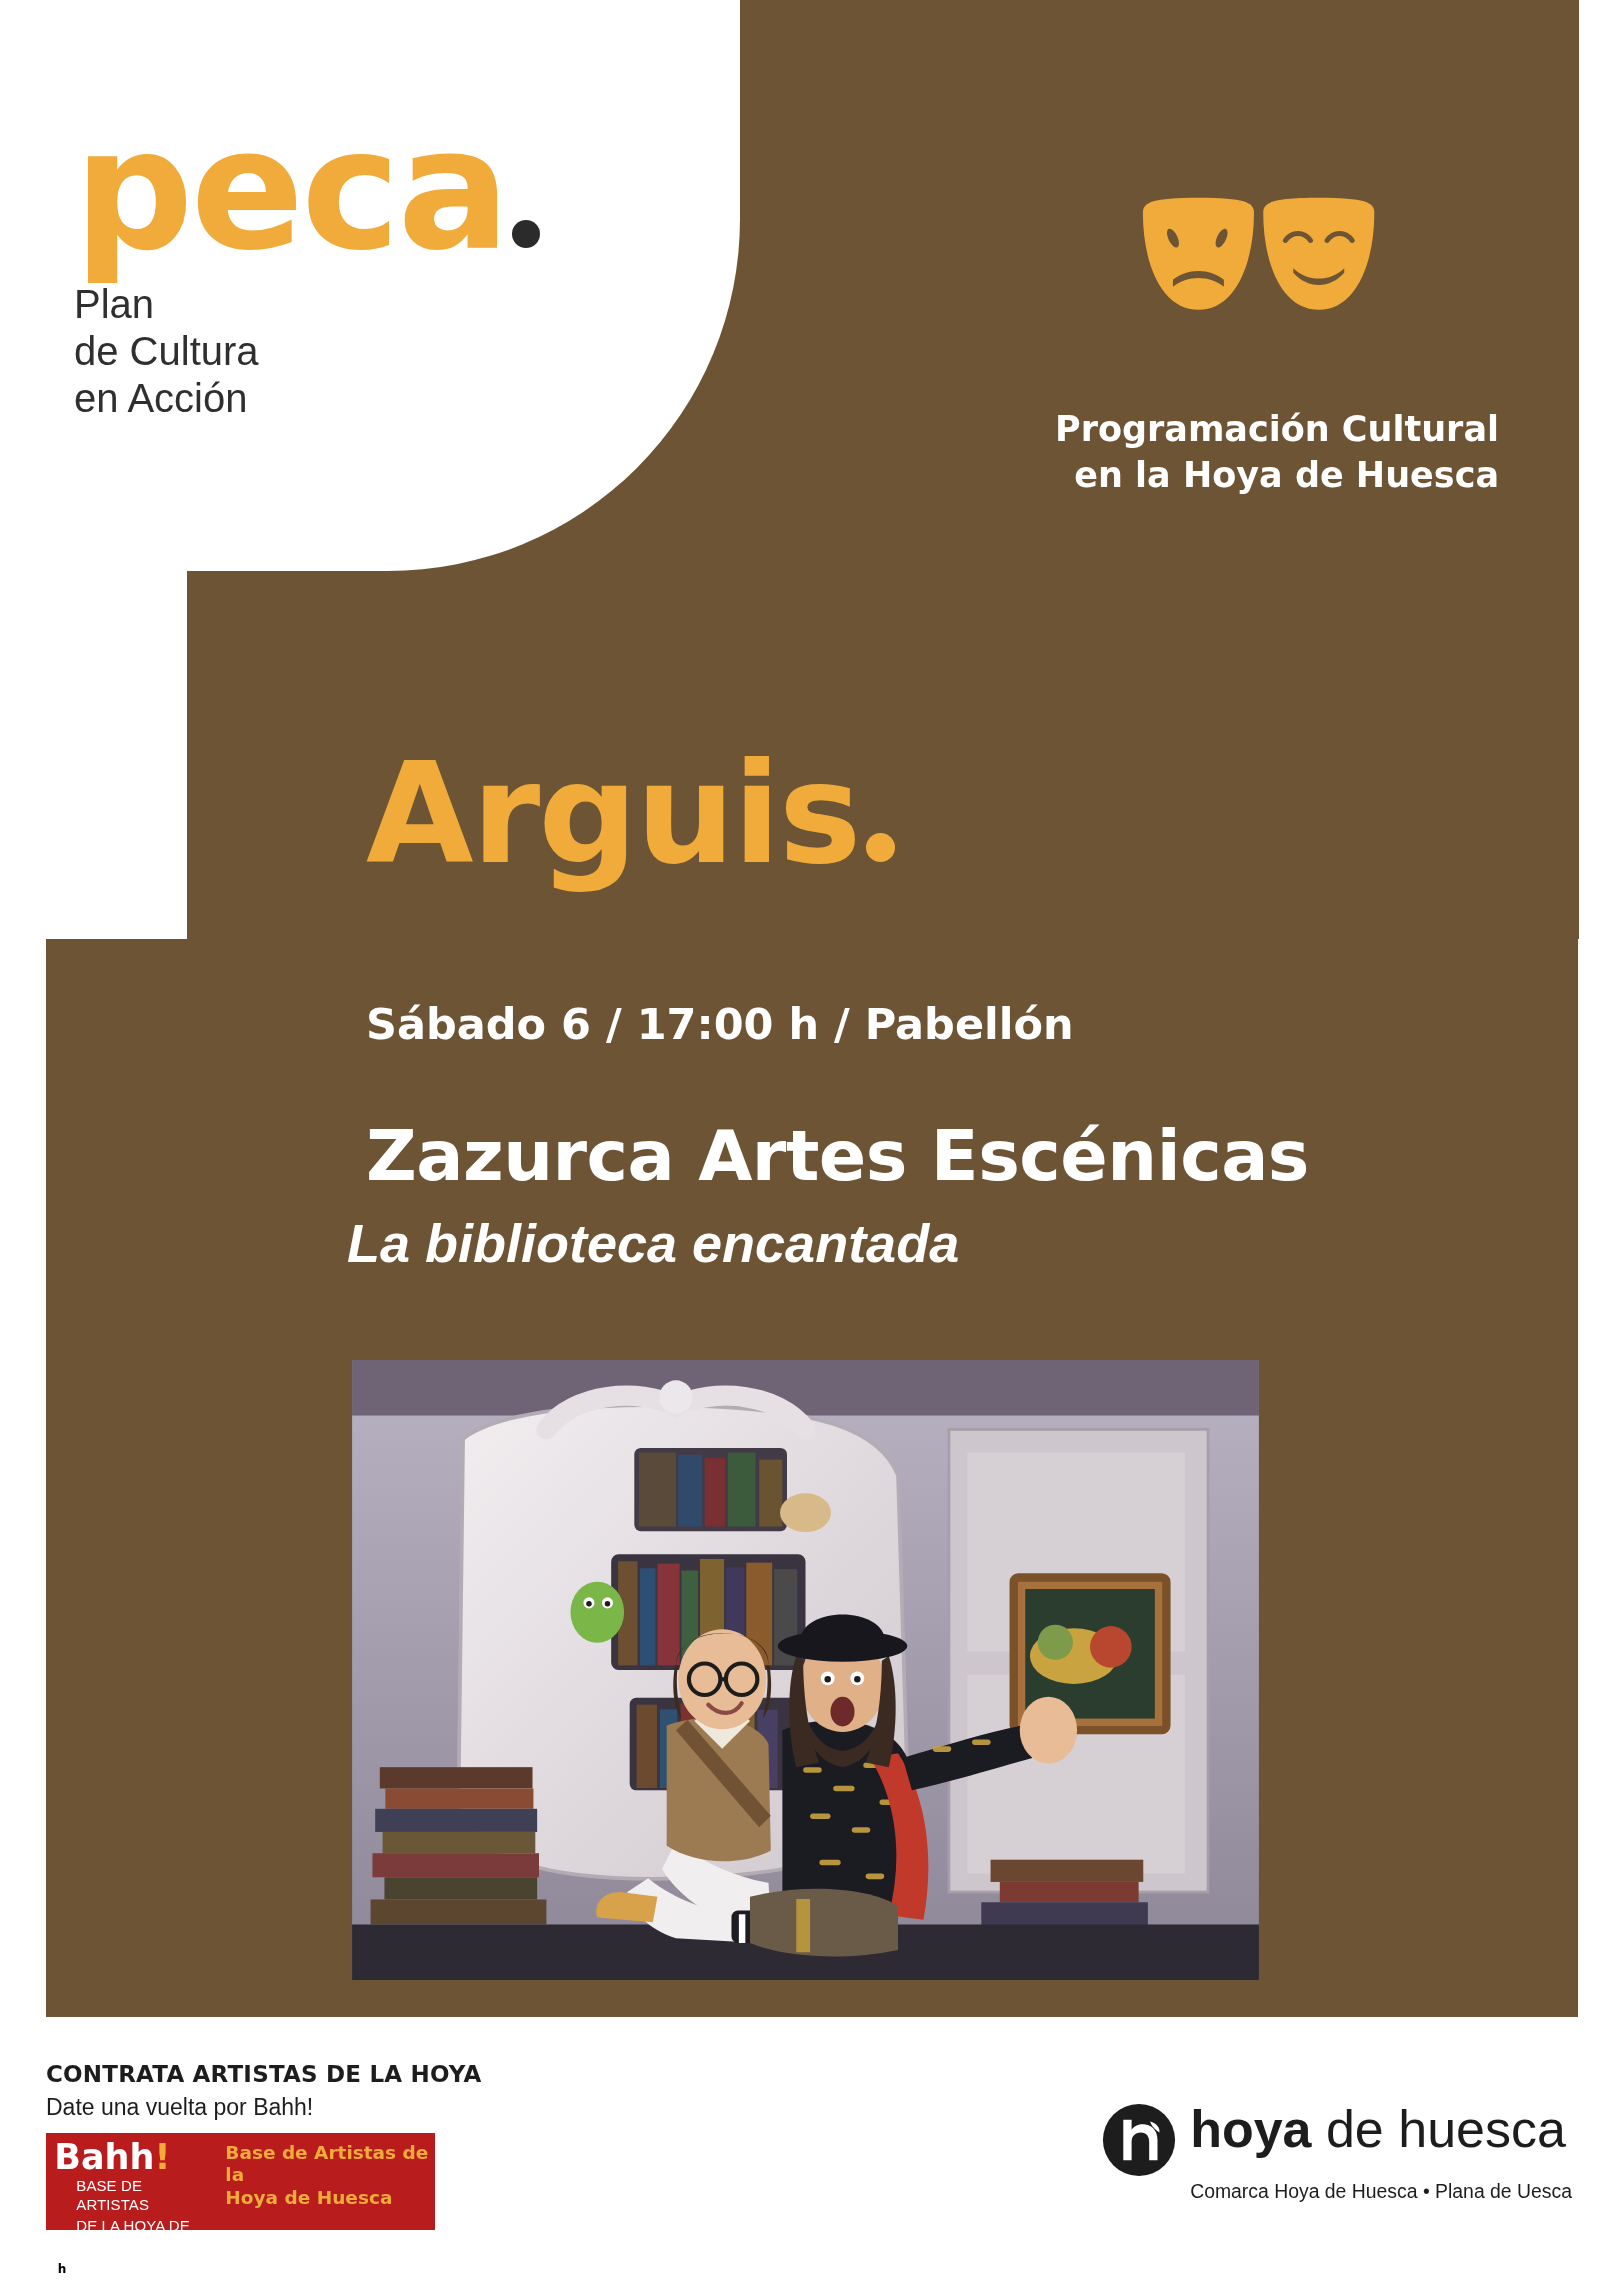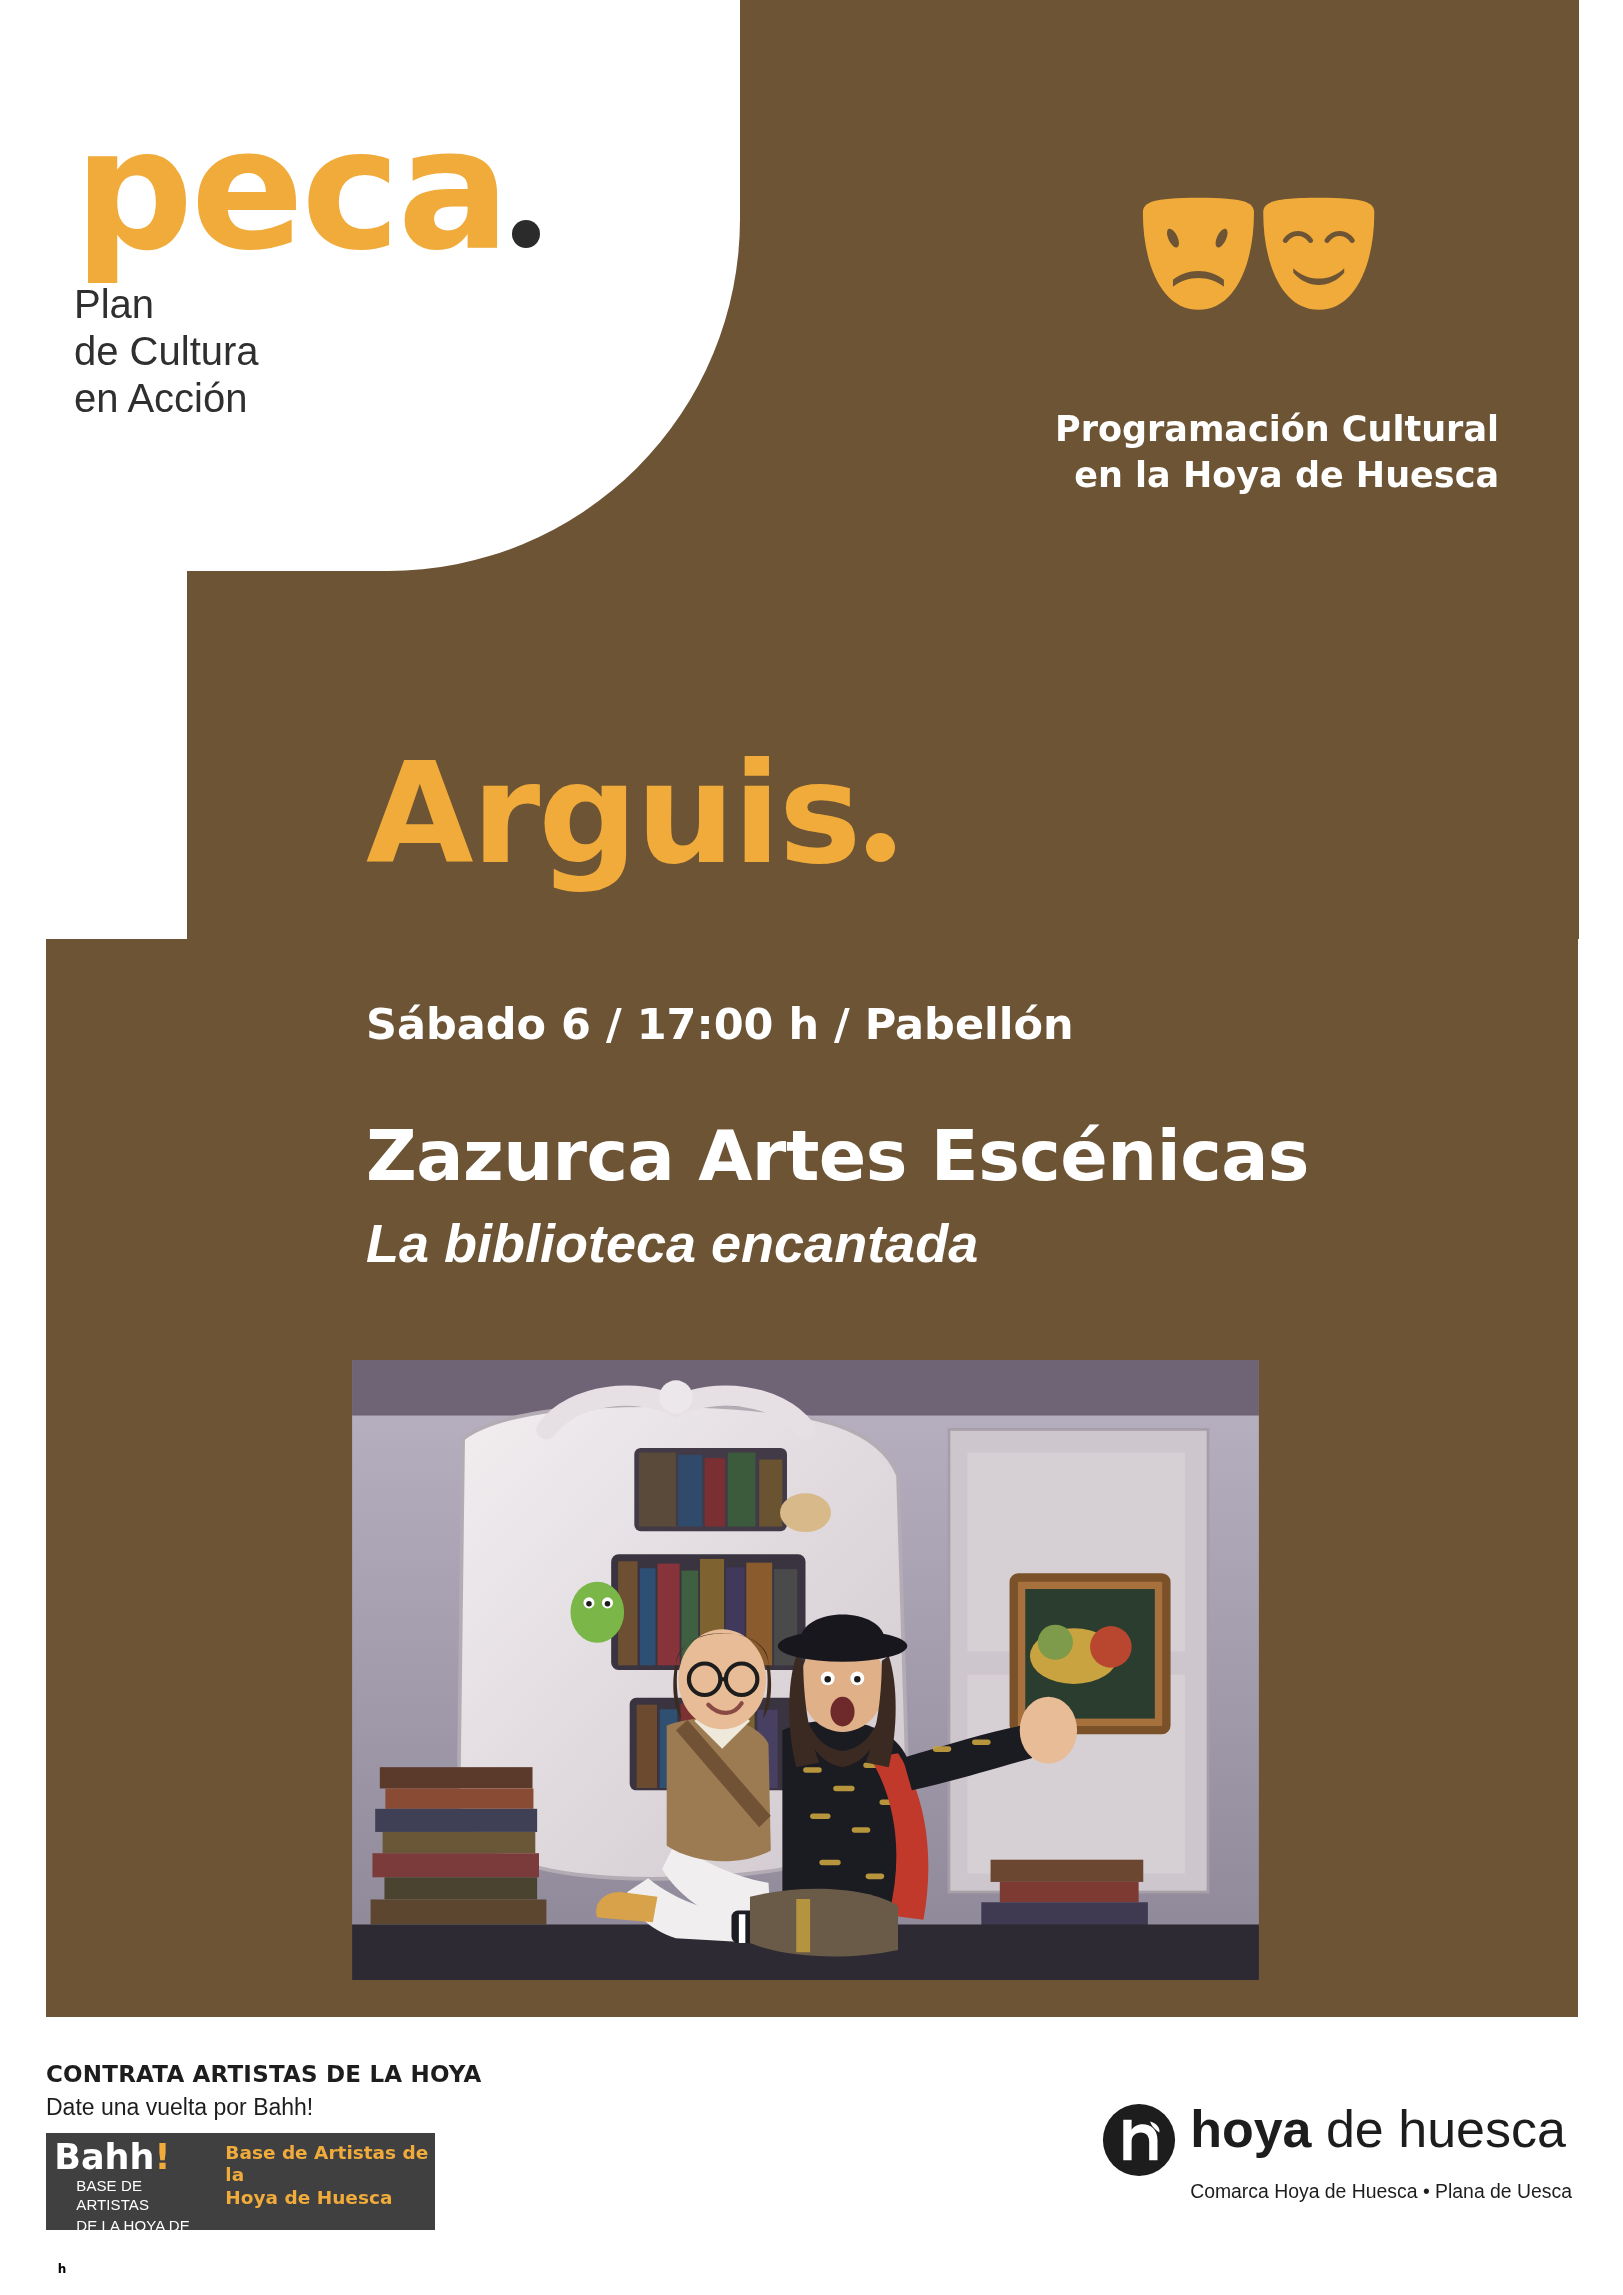--- a/index.html
+++ b/index.html
@@ -146,21 +146,21 @@
     left: 366px;
     top: 1115px;
     font-family: "DejaVu Sans", sans-serif;
     font-weight: bold;
     font-size: 70px;
     color: #ffffff;
     letter-spacing: -0.5px;
   }
   .show {
     position: absolute;
-    left: 366px;
+    left: 347px;
     top: 1212px;
     font-family: "Liberation Sans", sans-serif;
     font-style: italic;
     font-weight: bold;
     font-size: 54px;
     color: #ffffff;
   }
 
   
   .photo {
@@ -191,21 +191,21 @@
   .footer-left .f-sub {
     margin-top: 6.5px;
     font-family: "Liberation Sans", sans-serif;
     font-size: 23px;
     color: #1d1d1d;
   }
   .bahh-box {
     margin-top: 12px;
     width: 389px;
     height: 97px;
-    background: #404040;
+    background: #b91c1c;
     display: flex;
     align-items: stretch;
   }
   .bahh-left {
     width: 171px;
     padding: 8.3px 0 0 8.3px;
     box-sizing: border-box;
   }
   .bahh-word {
     font-family: "DejaVu Sans", sans-serif;

